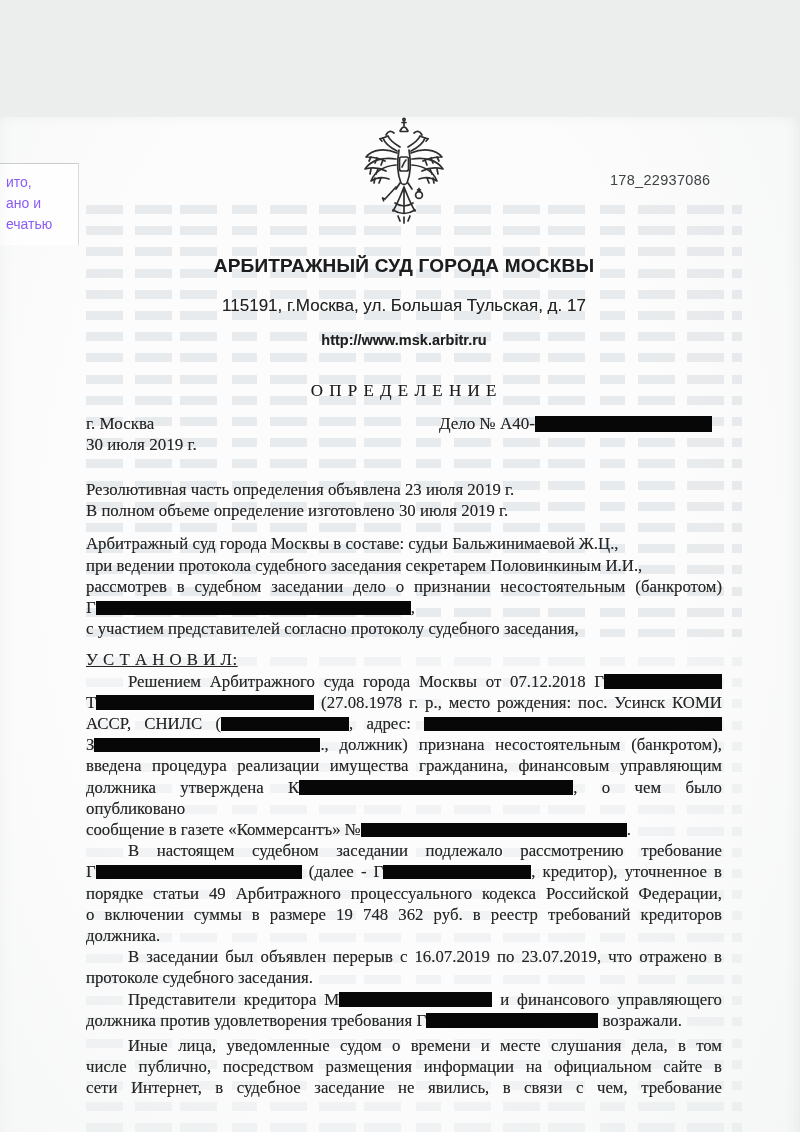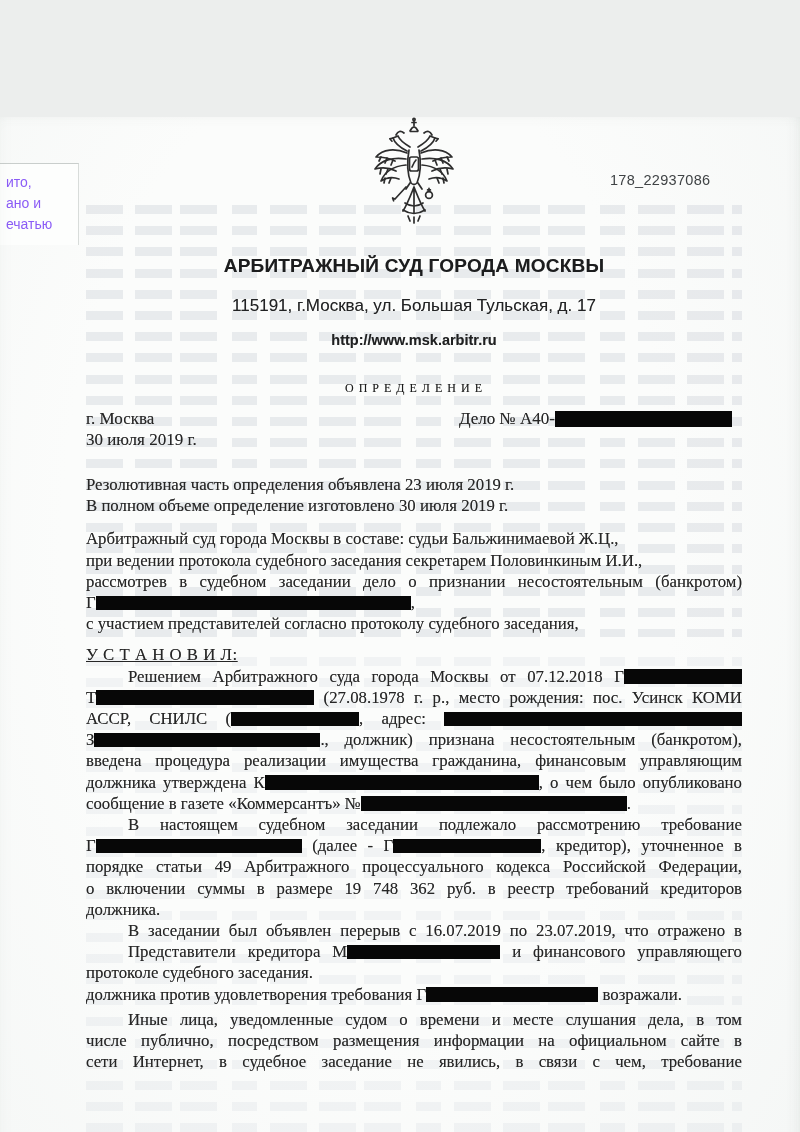--- a/index.html
+++ b/index.html
@@ -46,21 +46,21 @@
     padding:8px 4px 10px 6px;
     font-family:"Liberation Sans", sans-serif;
     font-size:14px;line-height:1.5;color:#8b5cf6;
   }
   .doc-number{
     position:absolute;left:610px;top:55px;z-index:5;
     font-family:"Liberation Sans", sans-serif;
     font-size:14.5px;color:#3f4345;letter-spacing:.3px;
   }
 
-  .content{position:relative;z-index:2;padding:0 58px 0 86px;}
+  .content{position:relative;z-index:2;padding:0 78px 0 86px;}
 
   .emblem{width:90px;height:118px;margin:117px auto 0;}
   .emblem svg{width:100%;height:100%;display:block;}
 
   .court-name{
     margin-top:20px;text-align:center;
     font-family:"Liberation Sans", sans-serif;font-weight:bold;
     font-size:19px;letter-spacing:.2px;color:#1c1d1e;
   }
   .court-address{
@@ -69,21 +69,21 @@
     font-size:17px;color:#222324;
   }
   .court-website{
     margin-top:16px;text-align:center;
     font-family:"Liberation Sans", sans-serif;font-weight:bold;
     font-size:14.5px;color:#1f2021;
   }
 
   .doc-title{
     margin-top:33px;text-align:center;
-    font-size:12px;letter-spacing:1px;color:#1b1b1b;
+    font-size:17px;letter-spacing:1px;color:#1b1b1b;
   }
   .case-row{
     display:flex;align-items:baseline;
     font-size:17px;line-height:21px;margin-top:12px;
   }
   .case-right{margin-left:auto;margin-right:10px;white-space:nowrap;}
   .date-line{font-size:17px;line-height:21px;}
 
   .redact{
     display:inline-block;background:#070707;height:14.5px;
@@ -190,22 +190,22 @@
         <div class="bline just"><span>З</span><span class="redact" style="width: 226px;"></span><span>., должник) признана несостоятельным (банкротом),</span></div>
         <div class="bline just"><span>введена процедура реализации имущества гражданина, финансовым управляющим</span></div>
         <div class="bline just"><span>должника утверждена К</span><span class="redact" style="width: 274px;"></span><span>, о чем было опубликовано</span></div>
         <div class="bline"><span>сообщение в газете «Коммерсантъ» №</span><span class="redact" style="width: 266px;"></span><span>.</span></div>
         <div class="bline just ind"><span>В настоящем судебном заседании подлежало рассмотрению требование</span></div>
         <div class="bline just"><span>Г</span><span class="redact" style="width: 206px;"></span><span> (далее - Г</span><span class="redact" style="width: 148px;"></span><span>, кредитор), уточненное в</span></div>
         <div class="bline just"><span>порядке статьи 49 Арбитражного процессуального кодекса Российской Федерации,</span></div>
         <div class="bline just"><span>о включении суммы в размере 19 748 362 руб. в реестр требований кредиторов</span></div>
         <div class="bline"><span>должника.</span></div>
         <div class="bline just ind"><span>В заседании был объявлен перерыв с 16.07.2019 по 23.07.2019, что отражено в</span></div>
+        <div class="bline"><span>протоколе судебного заседания.</span></div>
         <div class="bline just ind"><span>Представители кредитора М</span><span class="redact" style="width: 153px;"></span><span> и финансового управляющего</span></div>
-        <div class="bline"><span>протоколе судебного заседания.</span></div>
         <div class="bline"><span>должника против удовлетворения требования Г</span><span class="redact" style="width: 172px;"></span><span> возражали.</span></div>
         <div class="bline just ind" style="margin-top: 4px;"><span>Иные лица, уведомленные судом о времени и месте слушания дела, в том</span></div>
         <div class="bline just"><span>числе публично, посредством размещения информации на официальном сайте в</span></div>
         <div class="bline just"><span>сети Интернет, в судебное заседание не явились, в связи с чем, требование</span></div>
       </div>
 
   </div>
 </div>
 
 </body></html>

